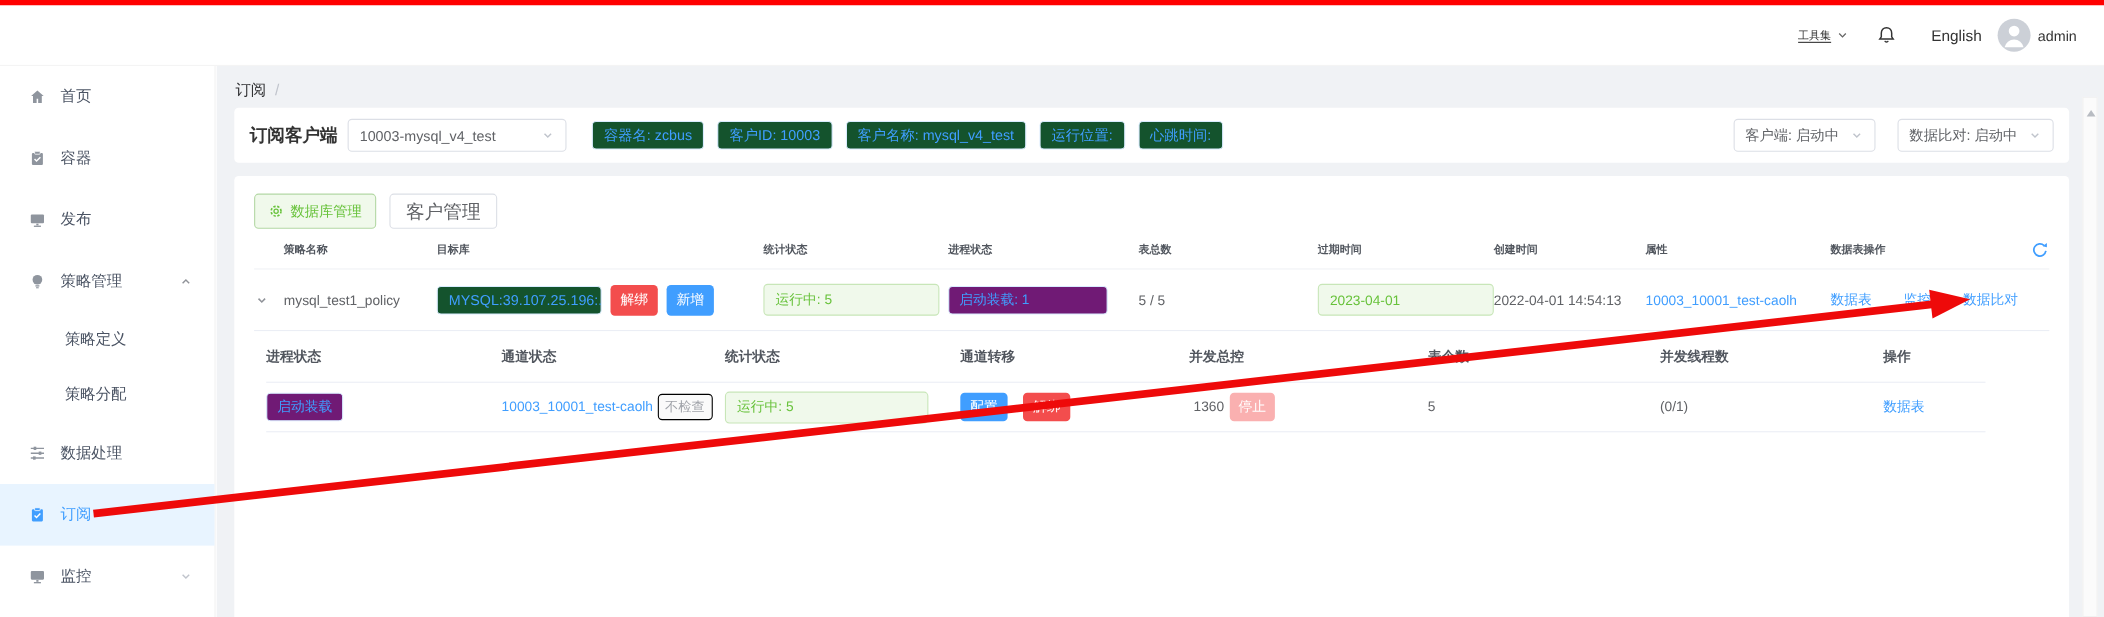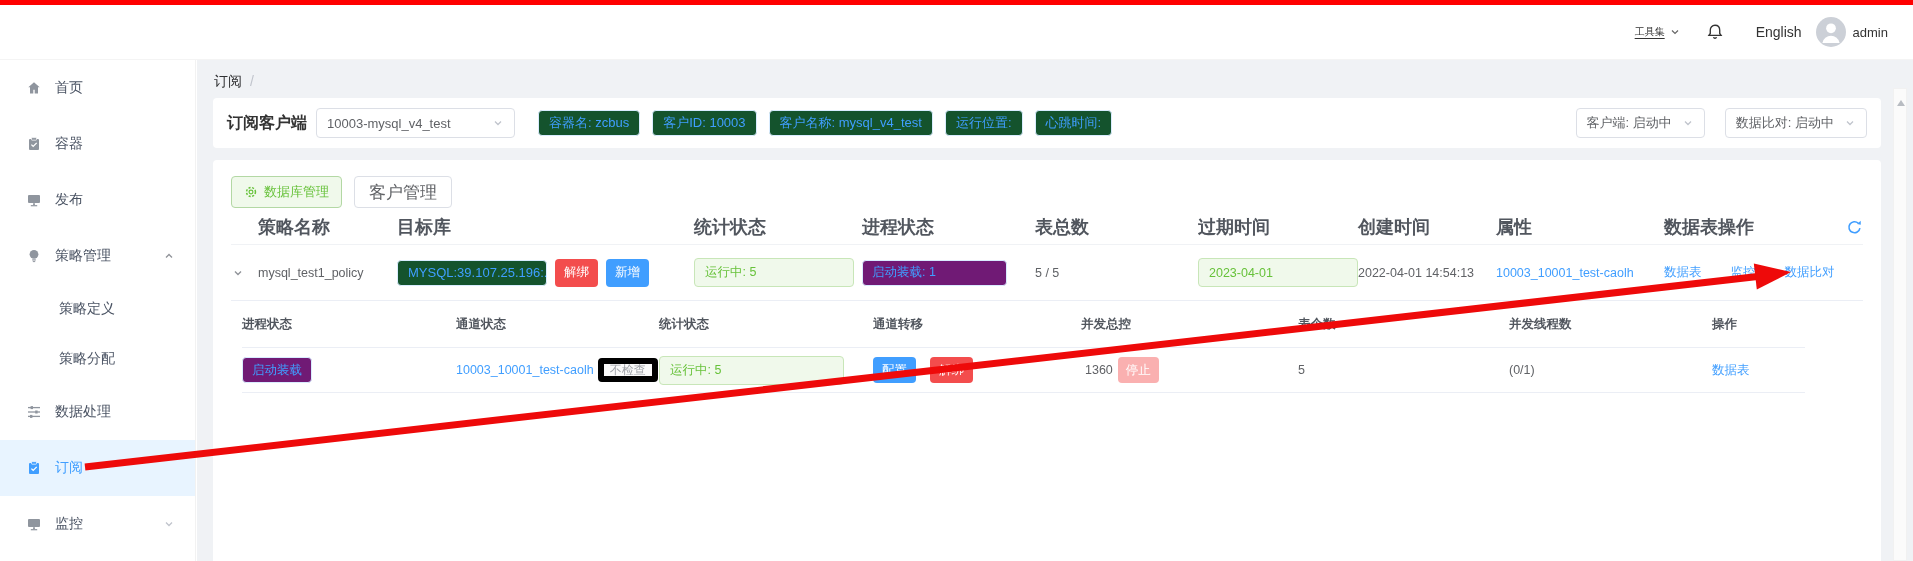--- a/index.html
+++ b/index.html
@@ -40,40 +40,40 @@
   .tag-blue { background:#14532d; border:1px solid #d9ecff; color:#409eff; border-radius:4px; height:26px; display:flex; align-items:center; padding:0 10px; font-size:13px; white-space:nowrap; }
   .filter-right { margin-left:auto; display:flex; gap:20px; }
   .mini-select { height:30px; border:1px solid #dcdfe6; border-radius:4px; background:#fff; display:flex; align-items:center; justify-content:space-between; gap:10px; padding:0 10px; color:#606266; font-size:13px; cursor:pointer; white-space:nowrap; }
 
   .table-card { position:absolute; left:16px; top:100px; width:1668px; height:401px; background:#fff; border-radius:4px 4px 0 0; padding:16px 18px 0 18px; }
   .toolbar { display:flex; gap:12px; height:32px; }
   .btn-green { background:#f0f9eb; border:1px solid #b3d8a4; color:#67c23a; border-radius:4px; padding:0 12px; display:flex; align-items:center; gap:6px; font-size:13px; cursor:pointer; }
   .btn-plain { background:#fff; border:1px solid #dcdfe6; color:#606266; border-radius:4px; padding:0 14px; display:flex; align-items:center; font-size:17px; cursor:pointer; }
 
   .p-grid { display:grid; grid-template-columns:27px 139px 297px 168px 173px 163px 160px 138px 168px 1fr; align-items:center; }
-  .p-header { height:35px; margin-top:2px; color:#51565e; font-weight:bold; font-size:18px; position:relative; border-bottom:1px solid #f0f2f5; }
+  .p-header { height:35px; margin-top:2px; color:#51565e; font-weight:bold; font-size:10px; position:relative; border-bottom:1px solid #f0f2f5; }
   .refresh { position:absolute; right:0; top:9px; cursor:pointer; display:flex; }
   .p-row { height:56px; border-bottom:1px solid #ebeef5; font-size:12.5px; color:#606266; }
   .cell-flex { display:flex; align-items:center; gap:8px; }
   .tag-db { max-width:150px; overflow:hidden; white-space:nowrap; }
   .btn-sm-red { background:#f34d4d; color:#fff; border:none; border-radius:4px; height:28px; padding:0 9px; font-size:12.5px; cursor:pointer; }
   .btn-sm-blue { background:#409eff; color:#fff; border:none; border-radius:4px; height:28px; padding:0 9px; font-size:12.5px; cursor:pointer; }
   .tag-green { background:#f0f9eb; border:1px solid #c8e6b8; color:#67c23a; border-radius:4px; height:29px; display:flex; align-items:center; padding:0 10px; font-size:12.5px; }
   .w160 { width:160px; } .w185 { width:185px; }
   .tag-proc { width:145px; height:28px; }
   .link { color:#409eff; cursor:pointer; text-decoration:none; font-size:12.5px; white-space:nowrap; }
   .ops { display:flex; gap:29px; }
   .expand { display:flex; cursor:pointer; }
 
   .sub-table { margin-left:11px; width:1563px; }
   .s-grid { display:grid; grid-template-columns:214px 203px 214px 208px 217px 211px 203px 1fr; align-items:center; }
   .s-header { height:47px; border-bottom:1px solid #ebeef5; color:#51565e; font-weight:bold; font-size:12.5px; }
   .s-row { height:45px; border-bottom:1px solid #ebeef5; font-size:12.5px; color:#606266; }
   .tag-blue-sm { background:#701a75; border:1px solid #d9ecff; color:#409eff; border-radius:4px; height:26px; display:inline-flex; align-items:center; padding:0 9px; font-size:12.5px; }
-  .tag-gray { background:#fafafa; border:6px solid #000000; color:#a0a3a9; border-radius:4px; height:24px; display:inline-flex; align-items:center; padding:0 6px; font-size:12px; }
+  .tag-gray { background:#fafafa; border:1px solid #000000; color:#a0a3a9; border-radius:4px; height:24px; display:inline-flex; align-items:center; padding:0 6px; font-size:12px; }
   .btn-xs-blue { background:#409eff; color:#fff; border:none; border-radius:4px; height:26px; padding:0 9px; font-size:12.5px; cursor:pointer; }
   .btn-xs-red { background:#f34d4d; color:#fff; border:none; border-radius:4px; height:26px; padding:0 9px; font-size:12.5px; cursor:pointer; }
   .btn-xs-pink { background:#fab0b0; color:#fff; border:none; border-radius:4px; height:26px; padding:0 8px; font-size:12.5px; cursor:not-allowed; }
   .chan-cell { display:flex; align-items:center; gap:4px; }
   .conc-cell { display:flex; align-items:center; gap:5px; padding-left:4px; }
 
   
   .scrollbar { position:absolute; right:6px; top:88px; width:14px; bottom:0; background:#fbfbfb; border:1px solid #f1f1f1; }
   .scroll-up { position:absolute; top:6px; left:2px; }
 

